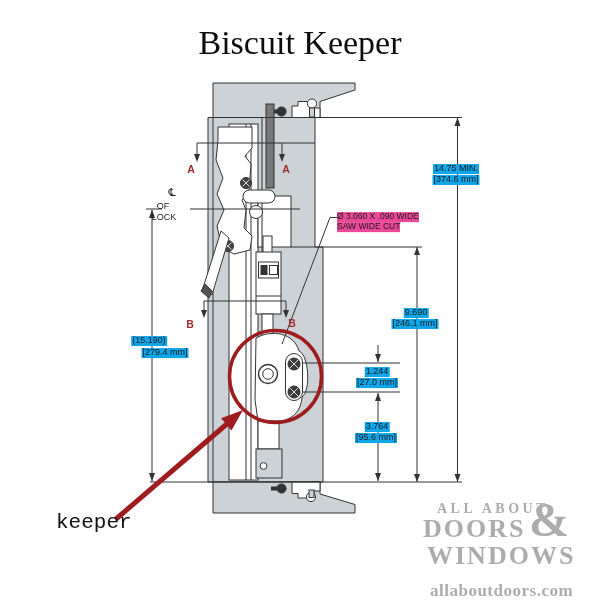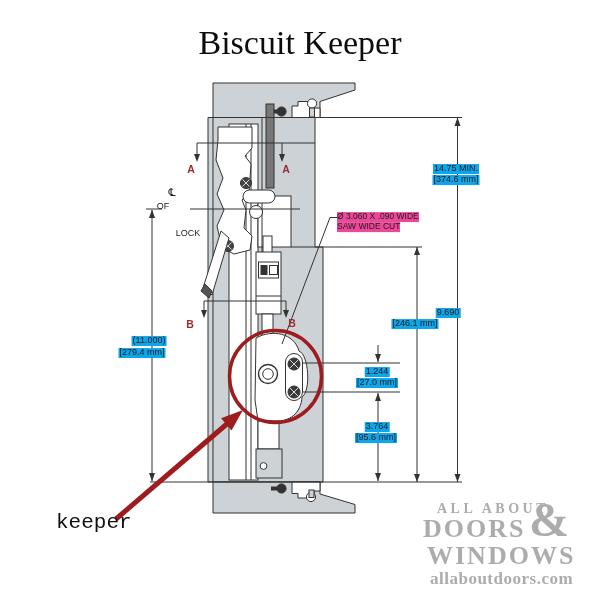--- a/index.html
+++ b/index.html
@@ -138,47 +138,47 @@
     <line x1="116" y1="519" x2="228" y2="423" stroke="#9e1b1e" stroke-width="5"></line>
     <polygon points="243,410 231.5,430.5 221.1,418.3" fill="#9e1b1e"></polygon>
   </g>
 </svg>
 
 <div class="abs page-title">Biscuit Keeper</div>
 
 <span class="abs dim" style="left:456px;top:169px;">14.75  MIN.</span>
 <span class="abs dim" style="left:456px;top:180px;">[374.6 mm]</span>
 
-<span class="abs dim" style="left:416px;top:313px;margin-left:32px;">9.690</span>
+<span class="abs dim" style="left:416px;top:313px;">9.690</span>
 <span class="abs dim" style="left:415px;top:324px;">[246.1 mm]</span>
 
 <span class="abs dim" style="left:377px;top:372px;">1.244</span>
 <span class="abs dim" style="left:377px;top:383px;">[27.0 mm]</span>
 
 <span class="abs dim" style="left:377px;top:427px;text-align:right;">3.764</span>
 <span class="abs dim" style="left:376px;top:438px;">[95.6 mm]</span>
 
-<span class="abs dim" style="left:149px;top:341px;">(11.000)</span>
-<span class="abs dim" style="left:142px;top:353px;">[279.4 mm]</span>
+<span class="abs dim" style="left:149px;top:341px;">(15.190)</span>
+<span class="abs dim" style="left:165px;top:353px;">[279.4 mm]</span>
 
 <span class="abs cl clsym" style="left:172px;top:193px;">℄</span>
 <span class="abs cl" style="left:163px;top:207px;">OF</span>
-<span class="abs cl" style="left:188px;top:218px;margin-top:16px;">LOCK</span>
+<span class="abs cl" style="left:164px;top:218px;">LOCK</span>
 
 <span class="abs note" style="left:337px;top:217px;">Ø 3.060 X .090 WIDE</span>
 <span class="abs note" style="left:337px;top:227px;">SAW WIDE CUT</span>
 
 <span class="abs section-letter" style="left:191px;top:169px;">A</span>
 <span class="abs section-letter" style="left:286px;top:169px;">A</span>
 <span class="abs section-letter" style="left:190px;top:324px;">B</span>
 <span class="abs section-letter" style="left:292px;top:323px;">B</span>
 
 <span class="abs callout-label" style="left:56px;top:511px;">keeper</span>
 
 <div>
   <span class="abs logo logo-top" style="left:437px;top:501px;">ALL ABOUT</span>
   <span class="abs logo logo-amp" style="left:529px;top:496px;">&amp;</span>
   <span class="abs logo logo-big" style="left:423px;top:514px;">DOORS</span>
   <span class="abs logo logo-big" style="left:427px;top:541px;">WINDOWS</span>
-  <span class="abs logo logo-url" style="left:430px;top:569px;">allaboutdoors.com</span>
+  <span class="abs logo logo-url" style="left:430px;top:581px;">allaboutdoors.com</span>
 </div>
 
 </div>
 
 </body></html>

